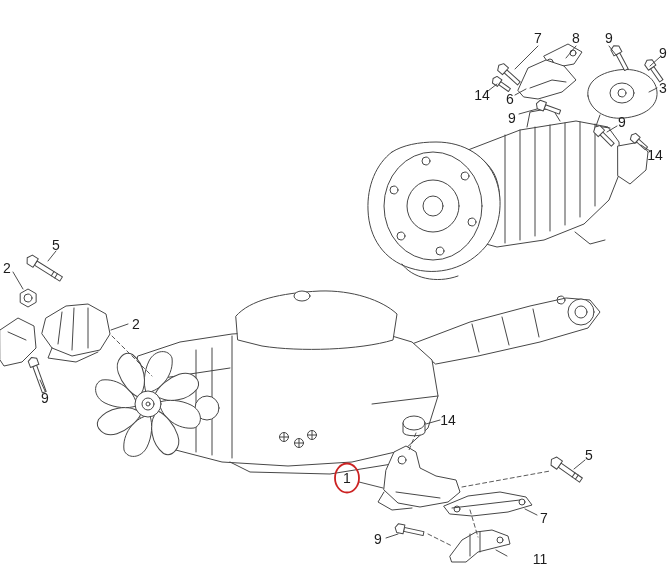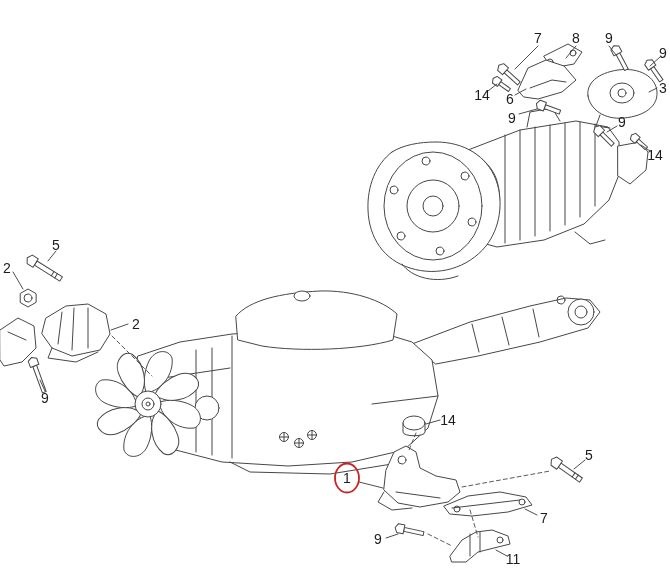--- a/index.html
+++ b/index.html
@@ -213,15 +213,15 @@
   <div class="callout" style="left:655px;top:155px">14</div>
   <div class="callout" style="left:56px;top:245px">5</div>
   <div class="callout" style="left:7px;top:268px">2</div>
   <div class="callout" style="left:136px;top:324px">2</div>
   <div class="callout" style="left:45px;top:398px">9</div>
   <div class="callout" style="left:448px;top:420px">14</div>
   <div class="callout" style="left:347px;top:478px">1</div>
   <div class="callout" style="left:589px;top:455px">5</div>
   <div class="callout" style="left:544px;top:518px">7</div>
   <div class="callout" style="left:378px;top:539px">9</div>
-  <div class="callout" style="left:513px;top:559px">11</div>
+  <div class="callout" style="left:540px;top:559px">11</div>
 
 </div>
 
 </body></html>

